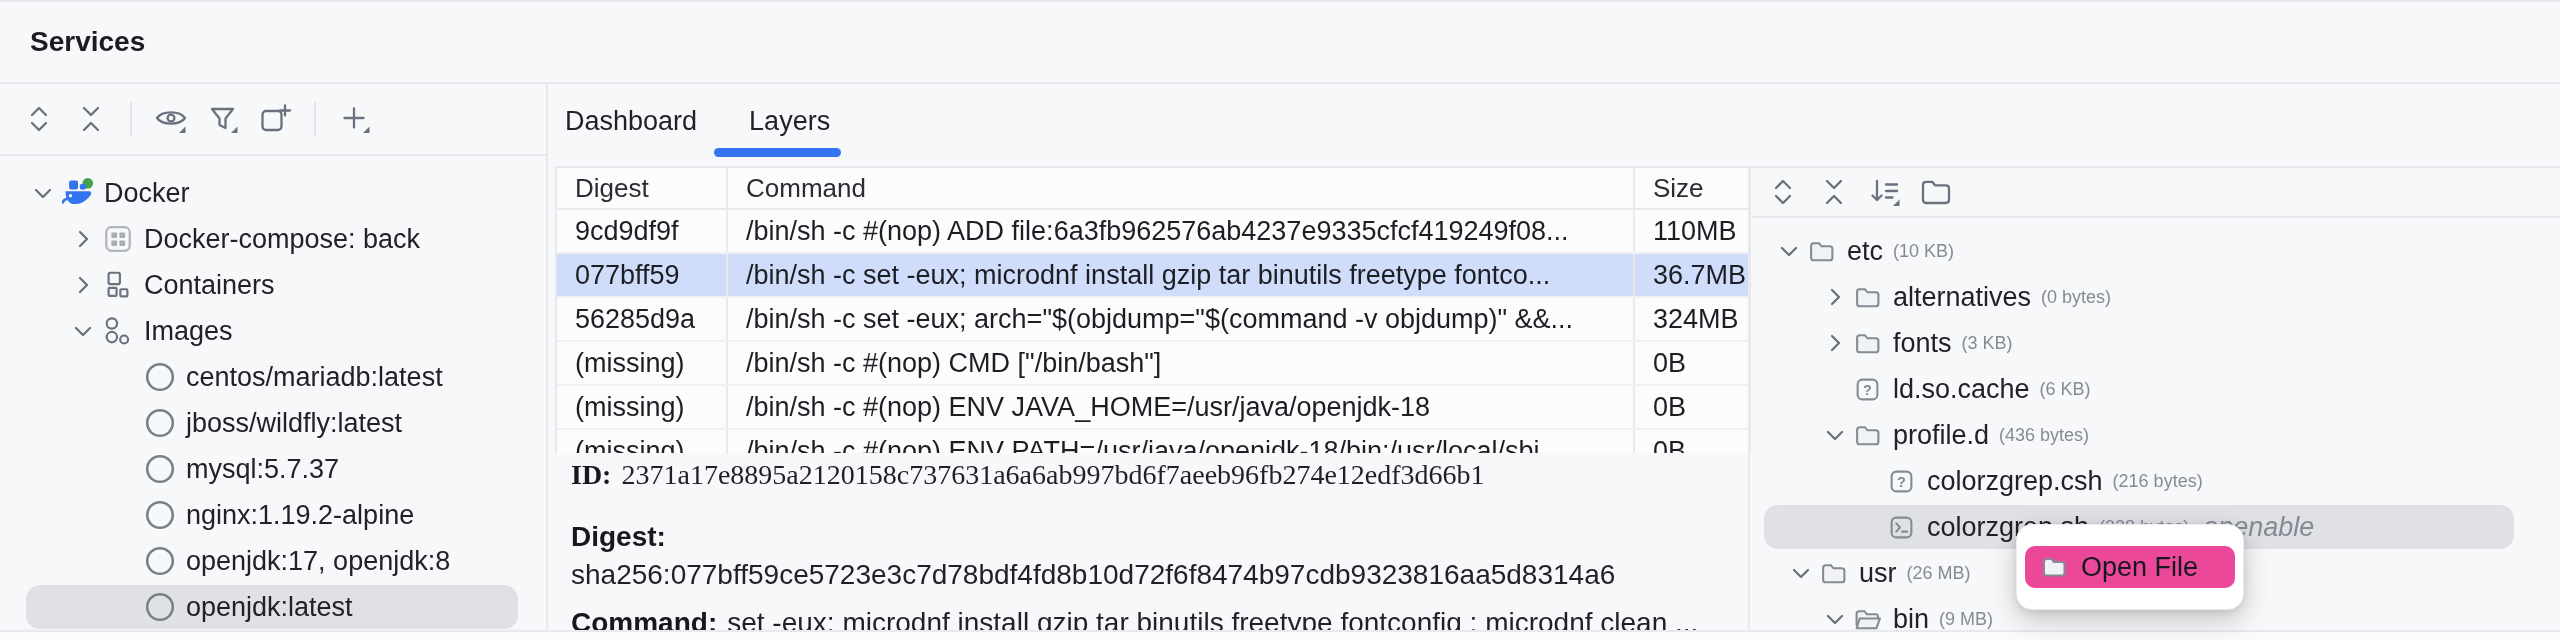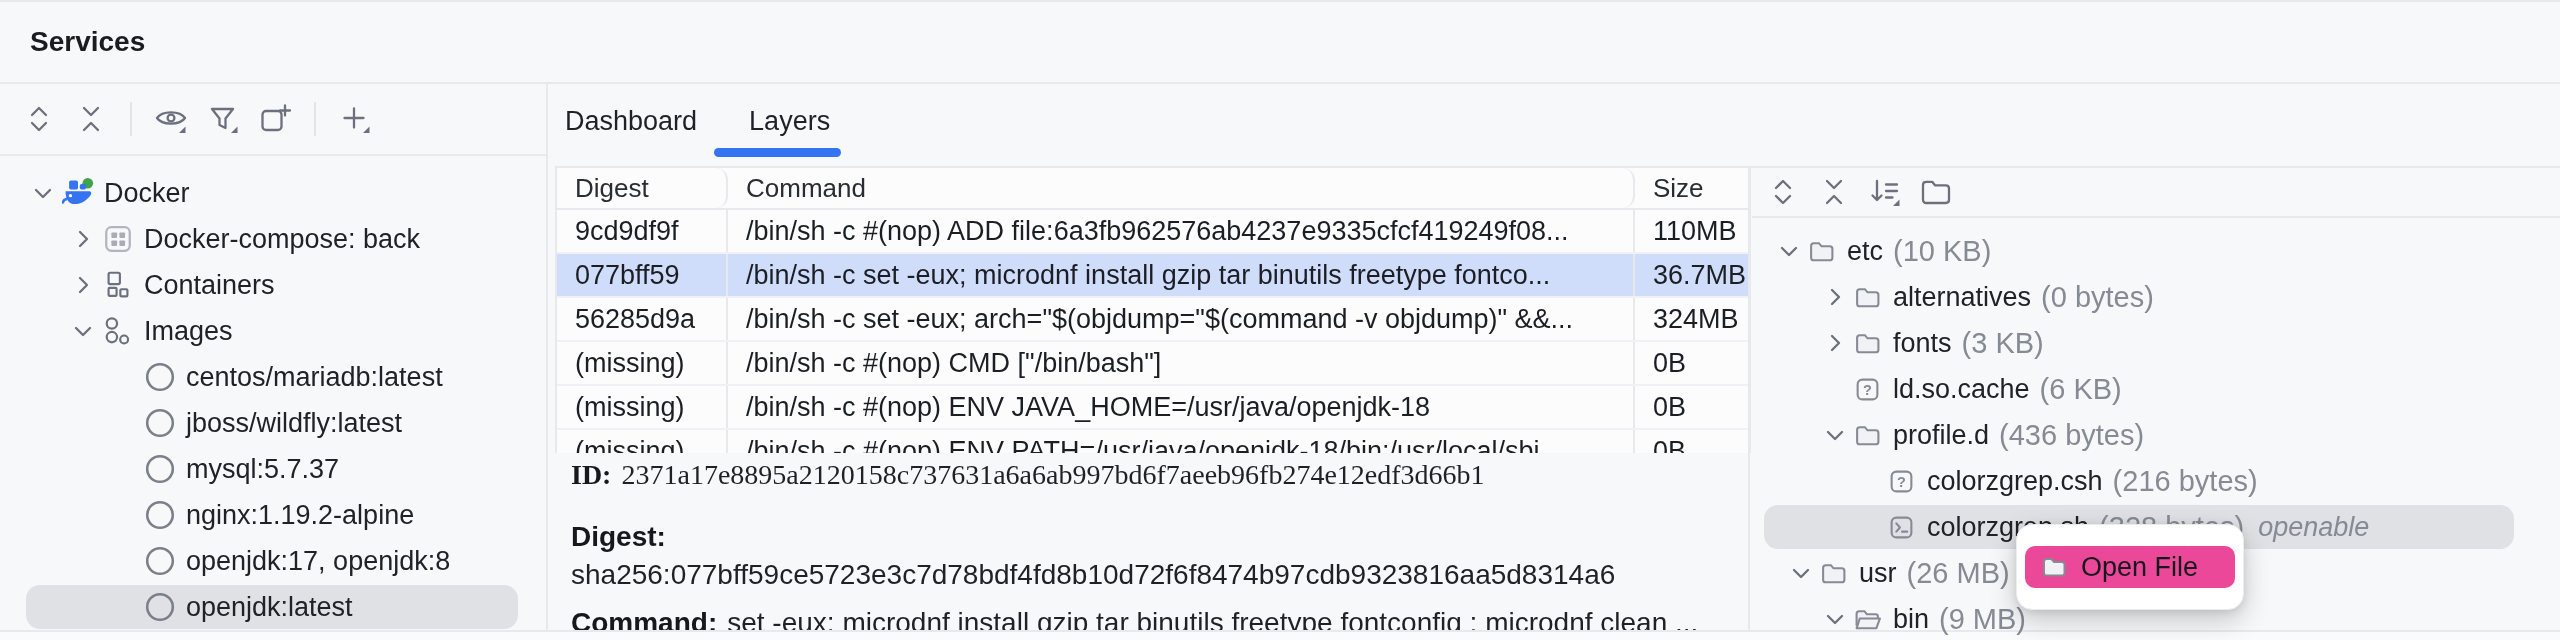--- a/index.html
+++ b/index.html
@@ -28,33 +28,33 @@
   .trow{display:flex;align-items:center;height:46px;position:relative;white-space:nowrap;}
   .trow .bg{position:absolute;top:1px;bottom:1px;border-radius:14px;background:#dfe1e5;z-index:0;}
   .chev{width:30px;height:30px;margin-right:4px;flex:none;position:relative;z-index:1;
         display:inline-flex;align-items:center;justify-content:center;}
   .chev svg{width:26px;height:26px;}
   .ticon{width:32px;height:32px;margin-right:10px;flex:none;position:relative;z-index:1;
          display:inline-flex;align-items:center;justify-content:center;}
   .ticon svg{width:100%;height:100%;}
   .ticon.sm{width:27px;height:27px;margin-right:12px;}
   .tlabel{font-size:27px;color:#202228;position:relative;z-index:1;}
-  .tsize{font-size:29px;color:#868a94;margin-left:10px;position:relative;z-index:1;}
+  .tsize{font-size:18px;color:#868a94;margin-left:10px;position:relative;z-index:1;}
   .tflag{font-size:27px;color:#868a94;font-style:italic;margin-left:14px;position:relative;z-index:1;}
 
   
   .tabs{position:absolute;left:565px;top:84px;height:74px;display:flex;align-items:center;gap:52px;}
   .tab{font-size:27px;color:#1f2126;}
   .tab-underline{position:absolute;left:714px;top:148px;width:127px;height:9px;border-radius:5px;background:#3574f0;}
 
   
   .table{position:absolute;left:555px;top:166px;width:1192px;height:285px;background:#fcfcfd;
          border:2px solid #e7e9ed;border-bottom:none;overflow:hidden;}
   .hrow{display:flex;height:40px;border-bottom:2px solid #e7e9ed;}
-  .hcell{font-size:26px;color:#2a2c33;padding-left:18px;display:flex;align-items:center;flex:none;border-radius:12px;}
+  .hcell{font-size:26px;color:#2a2c33;padding-left:18px;display:flex;align-items:center;flex:none;}
   .drow{display:flex;height:42px;border-bottom:2px solid #eff1f4;}
   .drow.selected{background:#cfdcfa;}
   .dcell{padding-left:18px;font-size:27px;display:flex;align-items:center;white-space:nowrap;
          overflow:hidden;flex:none;color:#1c1e24;}
   .col0{width:151px;border-right:2px solid #e7e9ed;}
   .col1{width:887px;border-right:2px solid #e7e9ed;}
   .col2{width:144px;}
 
   
   .details{position:absolute;left:555px;top:451px;width:1192px;height:179px;overflow:hidden;font-size:28px;}

